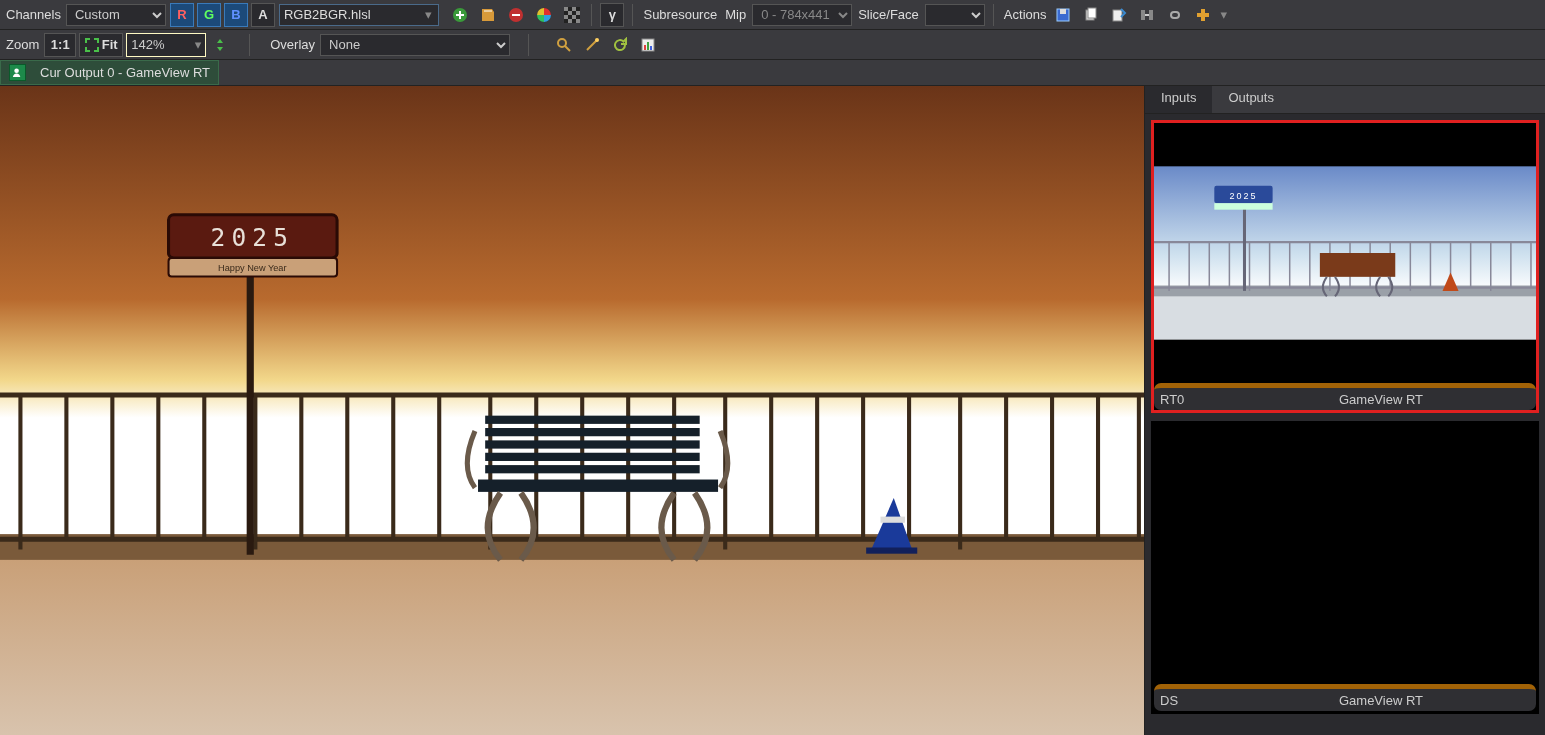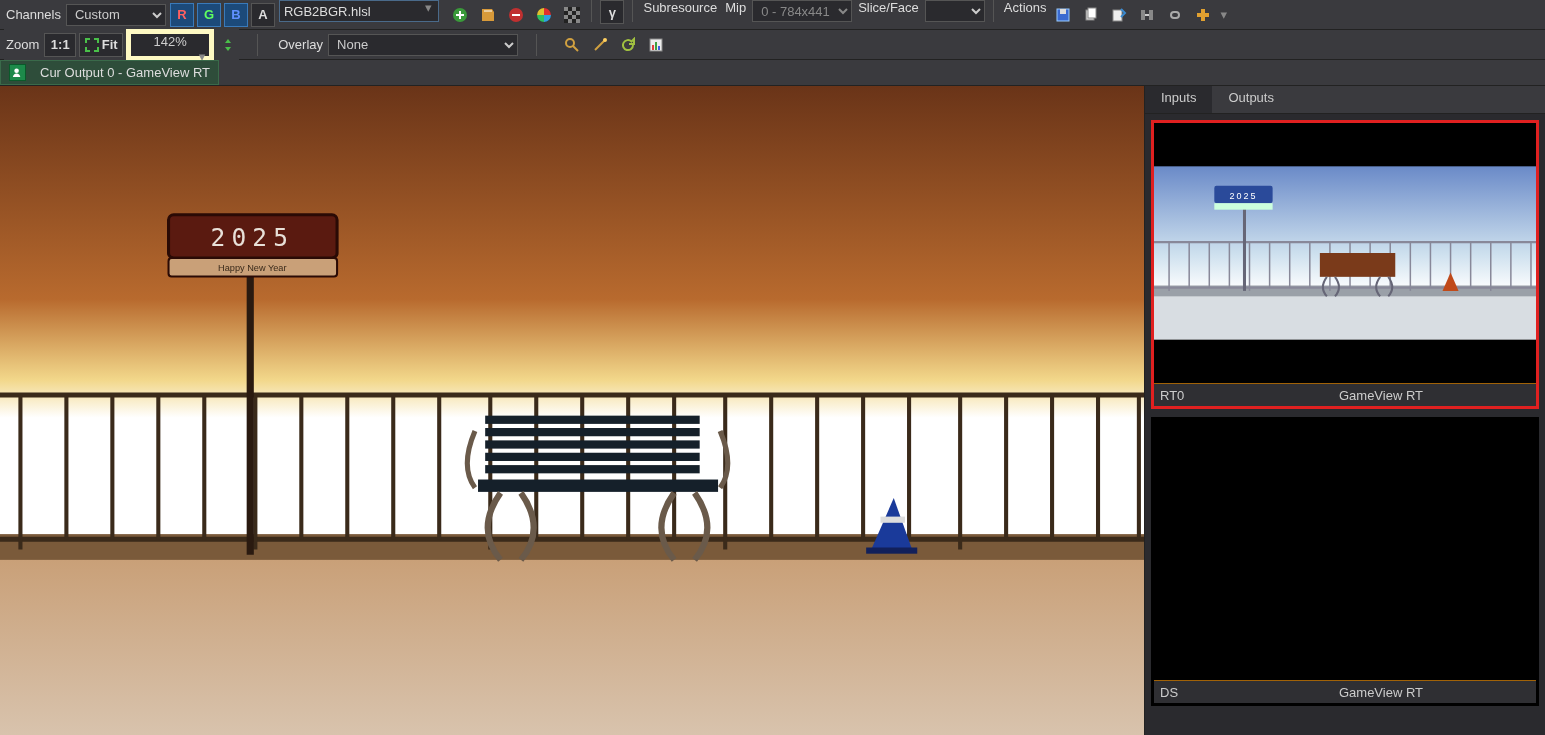--- a/index.html
+++ b/index.html
@@ -1,51 +1,51 @@
 <!DOCTYPE html>
 <html><head>
 <meta charset="utf-8">
 <style>
   html,body{margin:0;padding:0;background:#2d2d30;color:#ccc;font-family:"Segoe UI",Tahoma,sans-serif;font-size:13px;overflow:hidden;height:100%;}
   .root{display:flex;flex-direction:column;width:1545px;height:735px;background:#2a2a2e;}
   
-  .toolbar{display:flex;background:#3a3a3e;border-bottom:1px solid #222;height:29px;padding:0 4px;gap:4px;}
+  .toolbar{display:flex;align-items:center;background:#3a3a3e;border-bottom:1px solid #222;height:29px;padding:0 4px;gap:4px;}
   .toolbar2{display:flex;align-items:center;background:#3a3a3e;border-bottom:1px solid #222;height:29px;padding:0 4px;gap:14px;}
   .grp{display:flex;align-items:center;gap:3px;background:#3a3a3e;}
   .sep{width:1px;height:22px;background:#555;margin:0 4px;}
   .lbl{color:#ddd;padding:0 2px;}
   select.drop, .drop{background:#2a2a2e;border:1px solid #555;color:#ccc;height:22px;padding:0 4px;font-size:13px;}
   input.txt{background:#2a2a2e;border:1px solid #4a6a8a;color:#ddd;height:20px;padding:0 4px;font-size:13px;}
   .btn{background:#2a2a2e;border:1px solid #555;color:#ddd;min-width:22px;height:22px;display:flex;align-items:center;justify-content:center;font-weight:bold;cursor:pointer;}
   .btn.active{background:#1c4a7a;border-color:#3a7aba;}
   .iconbtn{width:22px;height:22px;display:flex;align-items:center;justify-content:center;cursor:pointer;}
   .iconbtn svg{width:16px;height:16px;}
   
-  .percent{background:#2a2a2e;border:5px solid #fef9c3;color:#ccc;height:22px;width:70px;padding:0 4px;display:flex;align-items:center;flex-direction:column;}
+  .percent{background:#2a2a2e;border:1px solid #fef9c3;color:#ccc;height:22px;width:70px;padding:0 4px;display:flex;align-items:center;}
   .range-num{background:#2a2a2e;border:1px solid #555;color:#ccc;height:20px;width:120px;padding:0 4px;}
   .slider{flex:0 0 190px;height:16px;background:#000;border:1px solid #666;position:relative;}
   .slider .knob{position:absolute;right:-5px;bottom:-3px;width:0;height:0;border-left:6px solid transparent;border-right:6px solid transparent;border-bottom:8px solid #ddd;}
   
   .statusrow{display:flex;align-items:center;background:#3a3a3e;border-bottom:1px solid #222;height:25px;}
   .status-tab{background:#2e4d3a;border:1px solid #3a6a4a;color:#ddd;padding:2px 8px;display:flex;align-items:center;gap:14px;height:19px;}
   .status-tab .sqicon{width:15px;height:15px;background:#1d8a4a;border:1px solid #0a5a2a;display:flex;align-items:center;justify-content:center;}
   .status-tab .sqicon svg{width:11px;height:11px;}
   
   .main{display:flex;flex:1;min-height:0;}
   .viewport{flex:1;background:#111;display:flex;align-items:flex-start;justify-content:flex-start;overflow:hidden;border-right:1px solid #222;}
   .viewport-inner{width:100%;height:100%;position:relative;}
   .side{width:400px;display:flex;flex-direction:column;background:#2a2a2e;}
   .side-tabs{display:flex;background:#3a3a3e;border-bottom:1px solid #222;height:27px;}
   .side-tab{padding:4px 16px;color:#ccc;cursor:pointer;}
   .side-tab.inactive{background:#2a2a2e;}
   .side-body{flex:1;overflow-y:auto;padding:6px;display:flex;flex-direction:column;gap:8px;}
   .thumb-card{border:3px solid transparent;background:#000;}
   .thumb-card.selected{border-color:#e02020;}
   .thumb-img{width:100%;height:260px;background:#000;display:flex;align-items:center;justify-content:center;overflow:hidden;}
-  .thumb-label{display:flex;background:#2f2f33;color:#ccc;border-top:1px solid #a16207;height:22px;align-items:center;}
+  .thumb-label{display:flex;background:#2f2f33;color:#ccc;border-top:5px solid #a16207;height:22px;align-items:center;border-radius:7px;}
   .thumb-label .l{width:60px;padding:0 6px;}
   .thumb-label .c{flex:1;text-align:center;}
   
   .stage{width:100%;height:100%;}
   .mini{width:100%;height:100%;}
 </style>
 </head>
 <body>
 
 <div class="root">

